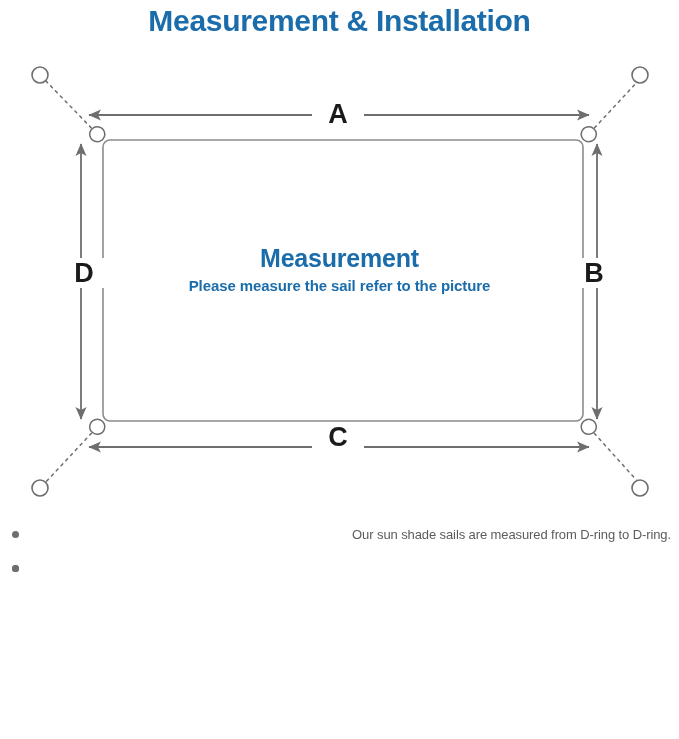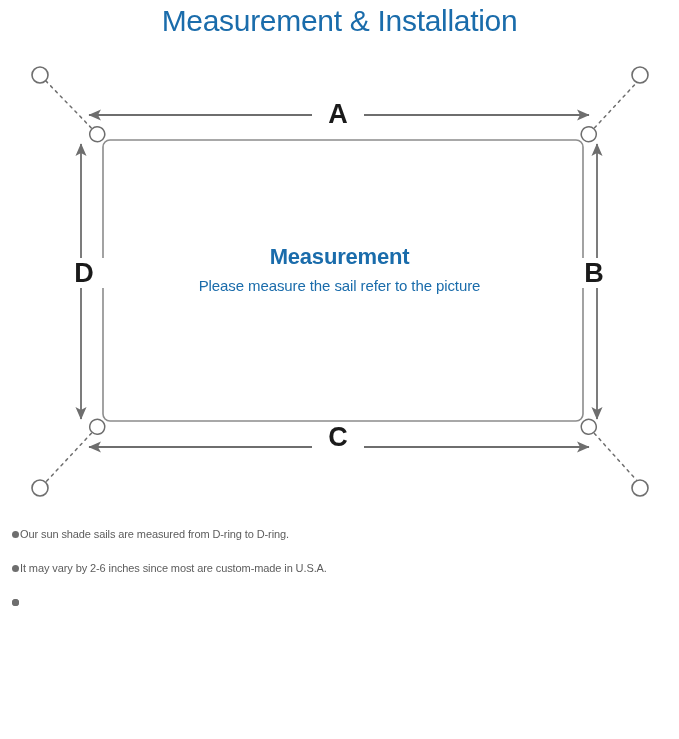--- a/index.html
+++ b/index.html
@@ -15,21 +15,21 @@
     overflow: hidden;
   }
 
   #page-title {
     position: absolute;
     left: 0;
     top: 0;
     width: 679px;
     text-align: center;
     font-size: 30px;
-    font-weight: normal;
+    font-weight: bold;
     color: #1a6cab;
     letter-spacing: -0.3px;
     line-height: 38px;
     padding-top: 2px;
     white-space: nowrap;
   }
 
   #diagram {
     position: absolute;
     left: 0;
@@ -44,28 +44,28 @@
   .sail-caption {
     position: absolute;
     left: 0;
     width: 679px;
     text-align: center;
     color: #1a6cab;
     white-space: nowrap;
   }
   #sail-title {
     top: 200px;
-    font-size: 22px;
+    font-size: 25px;
     font-weight: bold;
     letter-spacing: -0.2px;
   }
   #sail-subtitle {
     top: 233px;
     font-size: 15px;
-    font-weight: normal;
+    font-weight: bold;
     letter-spacing: -0.1px;
   }
 
   .dim-label {
     position: absolute;
     font-size: 27px;
     font-weight: bold;
     color: #1a1a1a;
     text-align: center;
     line-height: 30px;
@@ -81,23 +81,24 @@
     left: 0;
     top: 524px;
     width: 679px;
   }
   .note-item {
     position: relative;
     padding-left: 20px;
     padding-right: 8px;
     margin-bottom: 13px;
     color: #5c5c5c;
-    font-size: 11px;
+    font-size: 13px;
     line-height: 21px;
     letter-spacing: -0.1px;
+    text-align: right;
   }
   .note-bullet {
     position: absolute;
     left: 12px;
     top: 7px;
     width: 7px;
     height: 7px;
     border-radius: 50%;
     background: #6e6e6e;
   }
@@ -153,21 +154,17 @@
   <div class="dim-label" id="dim-d">D</div>
 </div>
 
 <div id="notes">
   <div class="note-item">
     <span class="note-bullet"></span>
     <span>Our sun shade sails are measured from D-ring to D-ring.</span>
   </div>
   <div class="note-item">
     <span class="note-bullet"></span>
-    <span>It may vary by 2-6 inches since most are custom-made in U.S.A.</span>
-  </div>
-  <div class="note-item">
-    <span class="note-bullet"></span>
   </div>
   <div class="note-item">
     <span class="note-bullet"></span>
   </div>
 </div>
 
 </body></html>

